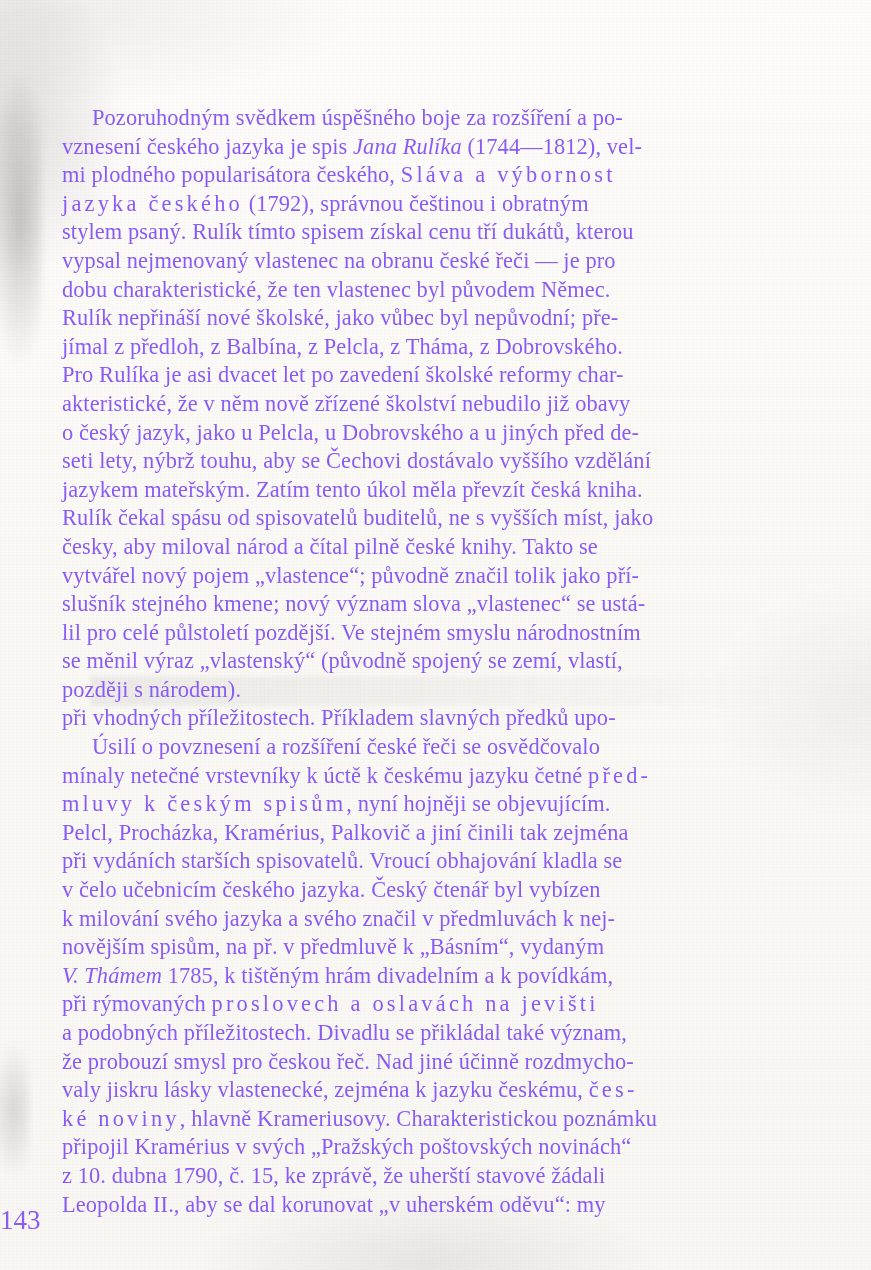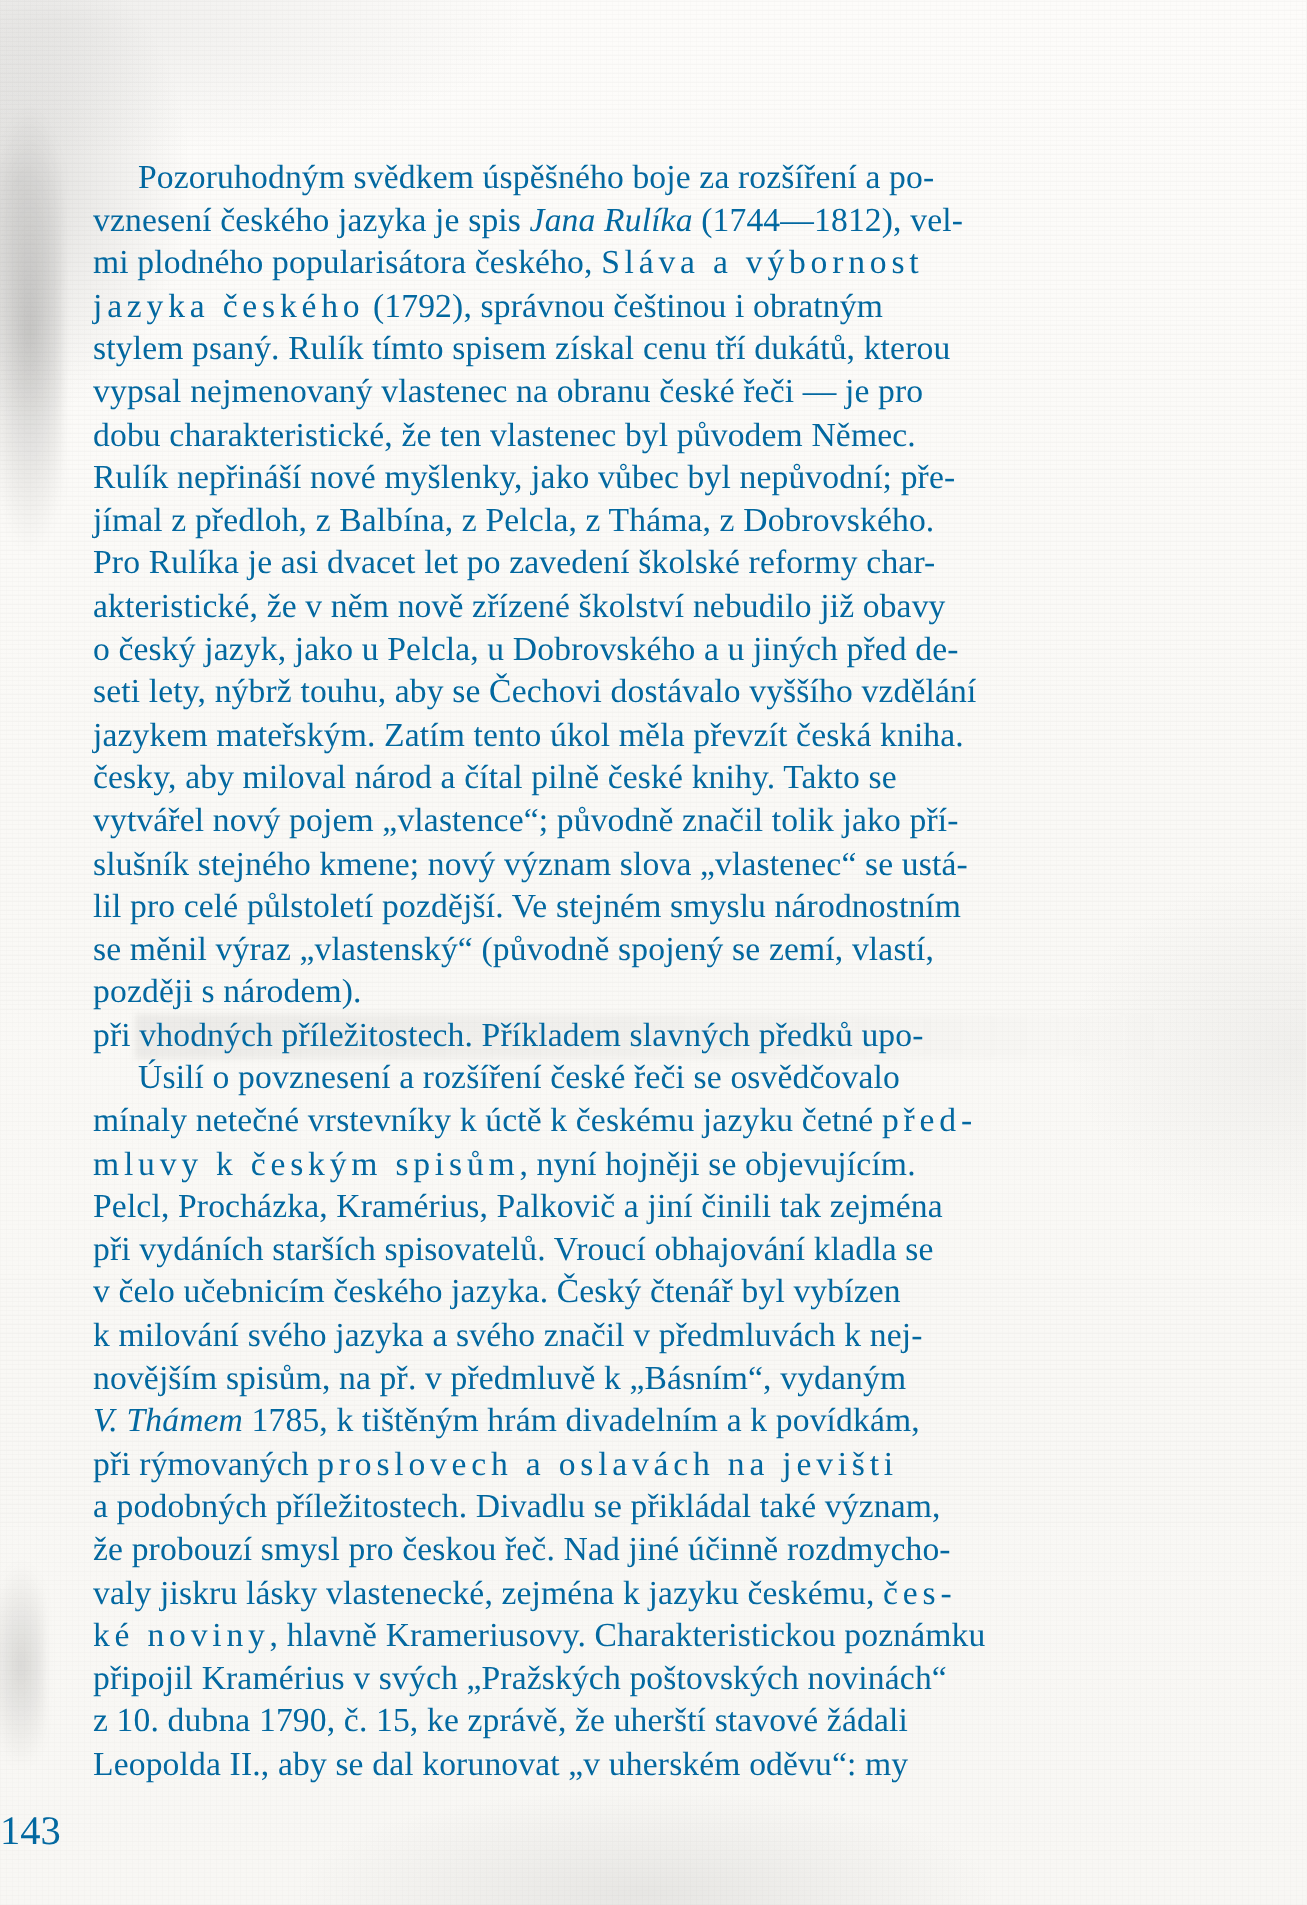--- a/index.html
+++ b/index.html
@@ -8,21 +8,21 @@
     background: #f2f0ed;
   }
   .page {
     position: relative;
     width: 871px;
     height: 1270px;
     margin: 0 auto;
     background: #fbfaf8;
     overflow: hidden;
     font-family: "Liberation Serif", "DejaVu Serif", serif;
-    color: #0369a1;
+    color: #8b5cf6;
   }
 
   
   .paper-tint {
     position: absolute;
     inset: 0;
     background:
       radial-gradient(160px 220px at 12px 120px, rgba(120,120,120,0.22), rgba(120,120,120,0) 72%),
       radial-gradient(420px 120px at 40px 14px, rgba(140,140,140,0.13), rgba(140,140,140,0) 75%),
       radial-gradient(300px 90px at 430px 1262px, rgba(140,140,140,0.16), rgba(140,140,140,0) 78%),
@@ -114,27 +114,28 @@
   <div class="ghost-band"></div>
 
   <div class="text-block" id="text-block">
       <div class="line indent"><span>Pozoruhodným svědkem úspěšného boje za rozšíření a po-</span></div>
       <div class="line"><span>vznesení českého jazyka je spis </span><span class="it">Jana Rulíka</span><span> (1744—1812), vel-</span></div>
       <div class="line"><span>mi plodného popularisátora českého, </span><span class="sp">Sláva a výbornost</span></div>
       <div class="line"><span class="sp">jazyka českého</span><span> (1792), správnou češtinou i obratným</span></div>
       <div class="line"><span>stylem psaný. Rulík tímto spisem získal cenu tří dukátů, kterou</span></div>
       <div class="line"><span>vypsal nejmenovaný vlastenec na obranu české řeči — je pro</span></div>
       <div class="line"><span>dobu charakteristické, že ten vlastenec byl původem Němec.</span></div>
-      <div class="line"><span>Rulík nepřináší nové myšlenky, jako vůbec byl nepůvodní; pře-</span></div>
+      <div class="line"><span>Rulík nepřináší nové školské, jako vůbec byl nepůvodní; pře-</span></div>
       <div class="line"><span>jímal z předloh, z Balbína, z Pelcla, z Tháma, z Dobrovského.</span></div>
       <div class="line"><span>Pro Rulíka je asi dvacet let po zavedení školské reformy char-</span></div>
       <div class="line"><span>akteristické, že v něm nově zřízené školství nebudilo již obavy</span></div>
       <div class="line"><span>o český jazyk, jako u Pelcla, u Dobrovského a u jiných před de-</span></div>
       <div class="line"><span>seti lety, nýbrž touhu, aby se Čechovi dostávalo vyššího vzdělání</span></div>
       <div class="line"><span>jazykem mateřským. Zatím tento úkol měla převzít česká kniha.</span></div>
+      <div class="line"><span>Rulík čekal spásu od spisovatelů buditelů, ne s vyšších míst, jako</span></div>
       <div class="line"><span>česky, aby miloval národ a čítal pilně české knihy. Takto se</span></div>
       <div class="line"><span>vytvářel nový pojem „vlastence“; původně značil tolik jako pří-</span></div>
       <div class="line"><span>slušník stejného kmene; nový význam slova „vlastenec“ se ustá-</span></div>
       <div class="line"><span>lil pro celé půlstoletí pozdější. Ve stejném smyslu národnostním</span></div>
       <div class="line"><span>se měnil výraz „vlastenský“ (původně spojený se zemí, vlastí,</span></div>
       <div class="line"><span>později s národem).</span></div>
       <div class="line"><span>při vhodných příležitostech. Příkladem slavných předků upo-</span></div>
       <div class="line indent"><span>Úsilí o povznesení a rozšíření české řeči se osvědčovalo</span></div>
       <div class="line"><span>mínaly netečné vrstevníky k úctě k českému jazyku četné </span><span class="sp">před-</span></div>
       <div class="line"><span class="sp">mluvy k českým spisům</span><span>, nyní hojněji se objevujícím.</span></div>

